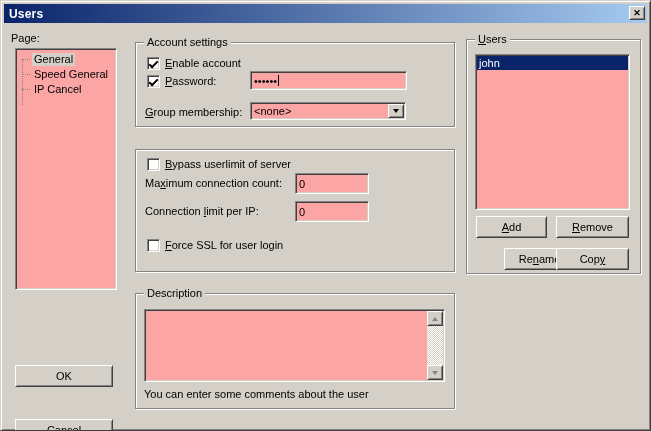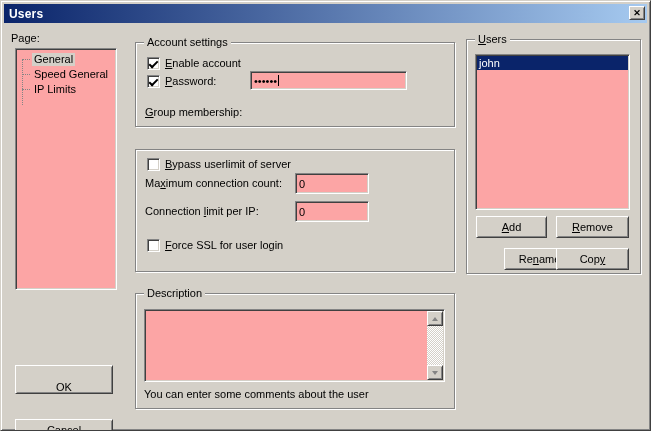--- a/index.html
+++ b/index.html
@@ -101,45 +101,51 @@
 
   <div class="tree sunken">
     <div class="tree-lines"></div>
     <div class="tree-row selected">
       <span class="tl">General</span>
     </div>
     <div class="tree-row">
       <span class="tl">Speed General</span>
     </div>
     <div class="tree-row">
-      <span class="tl">IP Limits</span>
-    </div>
-  </div>
-
-  <div class="btn" style="left:14px;top:364px;width:98px;height:29px;align-items:flex-end;">
+      <span class="tl">IP Cancel</span>
+    </div>
+  </div>
+
+  <div class="btn" style="left:14px;top:364px;width:98px;height:22px;">
     <span>OK</span>
   </div>
   <div class="btn" style="left:14px;top:418px;width:98px;height:22px;">
     <span>Cancel</span>
   </div>
 
   <div class="group" style="left:134px;top:41px;width:320px;height:85px;">
     <span class="group-caption">Account settings</span>
 
     <div class="checkbox checked" style="left:11px;top:14px;"></div>
     <span class="row-label" style="left:29px;top:14px;"><u>E</u>nable account</span>
 
     <div class="checkbox checked" style="left:11px;top:32px;"></div>
     <span class="row-label" style="left:29px;top:32px;"><u>P</u>assword:</span>
     <div class="field sunken" style="left:114px;top:28px;width:157px;height:19px;">
       <span>••••••</span>
         <span class="caret"></span>
     </div>
 
     <span class="row-label" style="left:9px;top:63px;"><u>G</u>roup membership:</span>
+    <div class="combo sunken" style="left:114px;top:59px;width:156px;height:18px;">
+      <span>&lt;none&gt;</span>
+      <span class="combo-btn">
+          <span class="tri-down"></span>
+        </span>
+    </div>
   </div>
 
   <div class="group" style="left:134px;top:148px;width:320px;height:123px;">
     <div class="checkbox" style="left:11px;top:8px;"></div>
     <span class="row-label" style="left:29px;top:8px;"><u>B</u>ypass userlimit of server</span>
 
     <span class="row-label" style="left:9px;top:27px;">Ma<u>x</u>imum connection count:</span>
     <div class="field sunken" style="left:159px;top:23px;width:74px;height:21px;">
       <span>0</span>
     </div>

